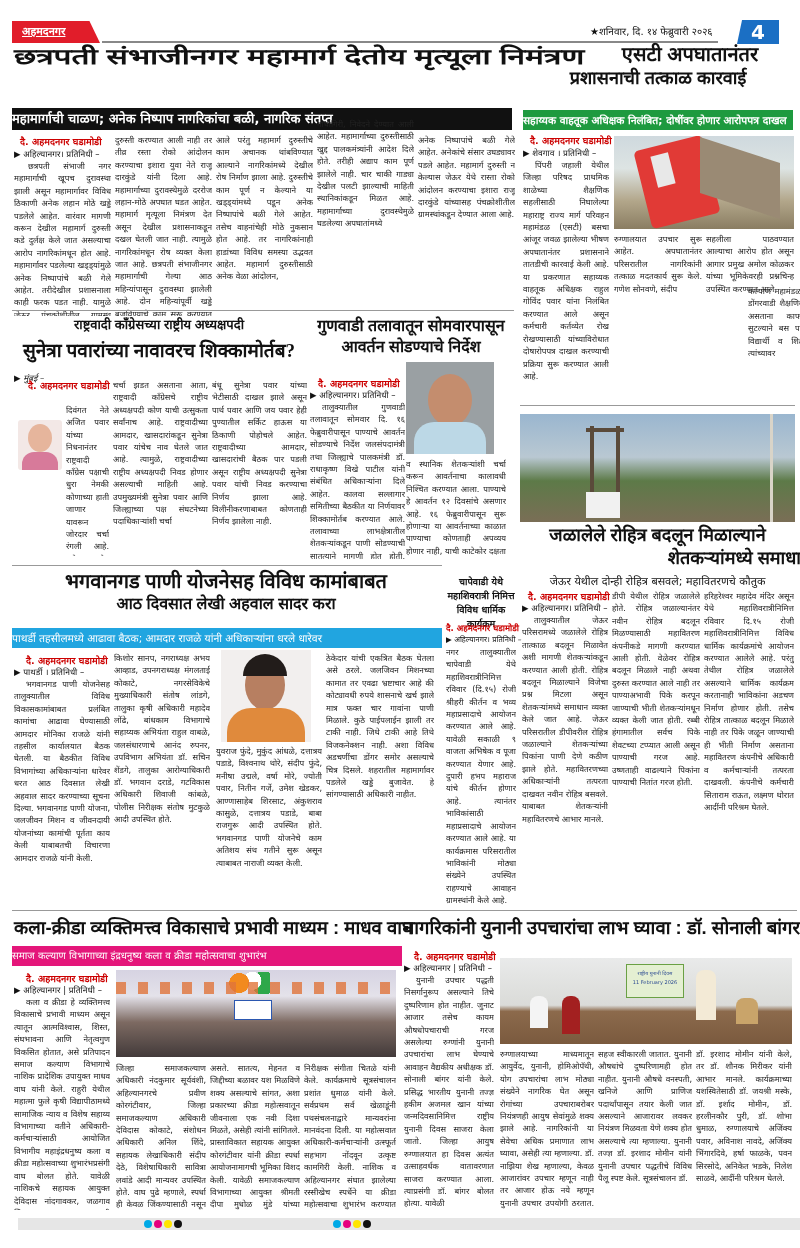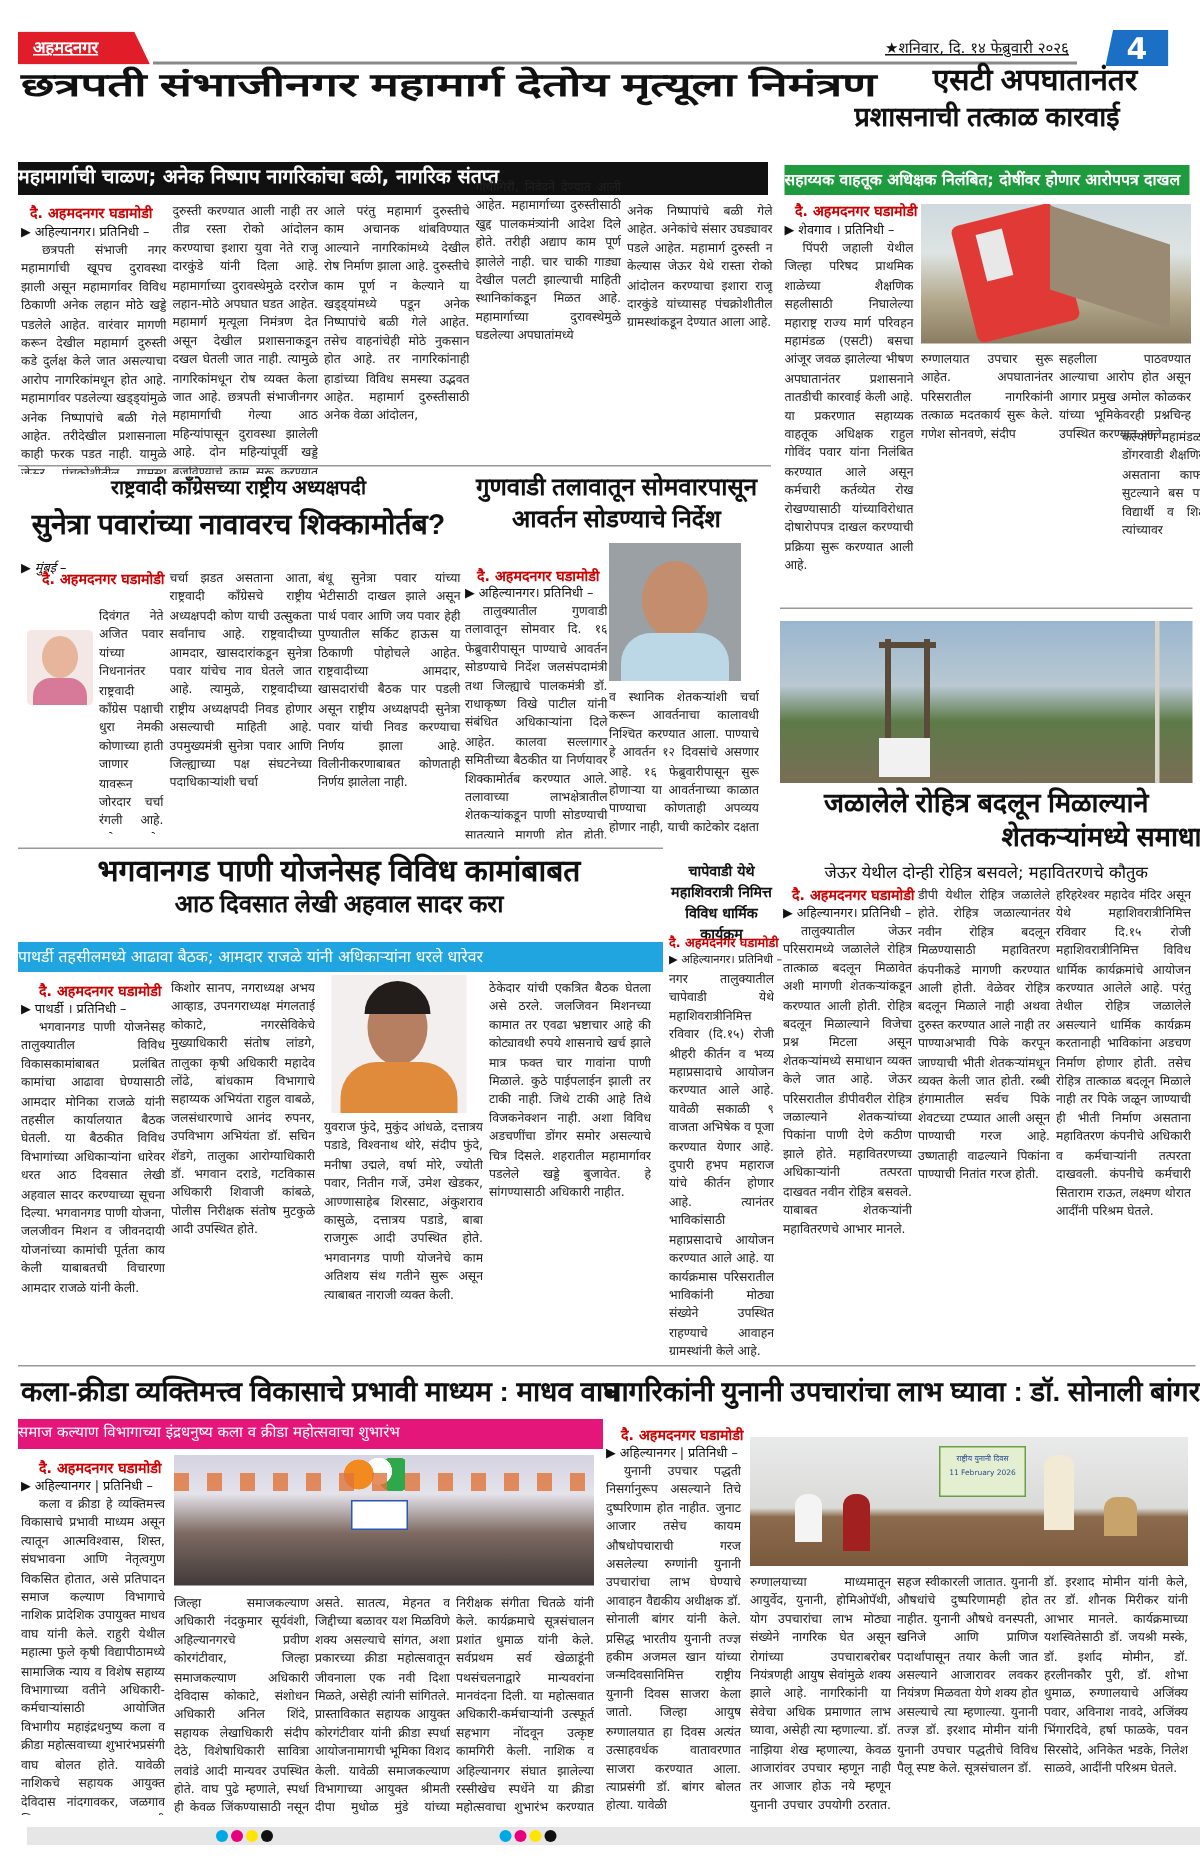--- a/index.html
+++ b/index.html
@@ -1,21 +1,21 @@
 <!DOCTYPE html>
 <html><head>
 <meta charset="utf-8">
 <style>
   *{box-sizing:border-box;margin:0;padding:0;}
   html,body{width:800px;height:1248px;background:#fff;overflow:hidden;}
   body{position:relative;font-family:"DejaVu Sans",sans-serif;color:#111;}
   .abs{position:absolute;}
   .masthead-tag{left:12px;top:21px;width:88px;height:22px;background:#e11d2a;clip-path:polygon(0 0,88% 0,100% 100%,0 100%);color:#fff;font-weight:bold;font-size:11px;line-height:22px;padding-left:10px;text-decoration:underline;}
   .rule-top{left:102px;top:41px;width:616px;height:2px;background:#888;}
-  .dateline{left:590px;top:24px;font-size:10px;color:#111;white-space:nowrap;text-decoration:underline;}
+  .dateline{left:590px;top:24px;font-size:10px;color:#111;white-space:nowrap;}
   .pagenum{left:737px;top:20px;width:42px;height:24px;background:#1b6fc4;color:#fff;font-weight:bold;font-size:20px;text-align:center;line-height:24px;clip-path:polygon(12% 0,100% 0,100% 100%,0 100%);}
   .h1{font-family:"Liberation Sans",sans-serif;font-weight:bold;color:#111;line-height:1.05;}
   .bar{color:#fff;font-weight:bold;text-align:left;white-space:nowrap;overflow:hidden;}
   .byline{font-size:9.5px;font-weight:bold;color:#c00;white-space:nowrap;}
   .dateline2{font-size:8.5px;color:#111;white-space:nowrap;}
   .col{font-size:8.2px;line-height:12.4px;color:#222;text-align:justify;overflow:hidden;}
   .photo{overflow:hidden;}
   .hr{height:1px;background:#999;}
   .cmyk{display:flex;gap:2px;}
   .dot{width:8px;height:8px;border-radius:50%;}
@@ -47,21 +47,21 @@
 <div class="abs col" style="left:523px;top:159px;width:86px;height:245px;text-indent:12px;">पिंपरी जहाली येथील जिल्हा परिषद प्राथमिक शाळेच्या शैक्षणिक सहलीसाठी निघालेल्या महाराष्ट्र राज्य मार्ग परिवहन महामंडळ (एसटी) बसचा आंजूर जवळ झालेल्या भीषण अपघातानंतर प्रशासनाने तातडीची कारवाई केली आहे. या प्रकरणात सहाय्यक वाहतूक अधिक्षक राहुल गोविंद पवार यांना निलंबित करण्यात आले असून कर्मचारी कर्तव्येत रोख रोखण्यासाठी यांच्याविरोधात दोषारोपपत्र दाखल करण्याची प्रक्रिया सुरू करण्यात आली आहे.</div>
 <div class="abs photo" style="left:614px;top:136px;width:180px;height:93px;background:linear-gradient(180deg,#cfd9de 0%,#dde4e3 35%,#b2a68a 70%,#8a7d62 100%);">
   <div style="position:absolute;left:28px;top:6px;width:70px;height:80px;background:#e13a36;transform:rotate(-14deg);border-radius:5px;"></div>
   <div style="position:absolute;left:40px;top:18px;width:18px;height:32px;background:#e8e8e8;transform:rotate(-14deg);"></div>
   <div style="position:absolute;left:86px;top:14px;width:80px;height:56px;background:#9a8a74;transform:skewY(18deg);"></div>
 </div>
 <div class="abs col" style="left:614px;top:233px;width:88px;height:60px;">रुग्णालयात उपचार सुरू आहेत. अपघातानंतर परिसरातील नागरिकांनी तत्काळ मदतकार्य सुरू केले. गणेश सोनवणे, संदीप</div>
 <div class="abs col" style="left:706px;top:233px;width:88px;height:60px;">सहलीला पाठवण्यात आल्याचा आरोप होत असून आगार प्रमुख अमोल कोळकर यांच्या भूमिकेवरही प्रश्नचिन्ह उपस्थित करण्यात आले</div>
 
 <div class="abs h1" style="left:14px;top:318px;width:290px;font-size:13px;text-align:center;white-space:nowrap;">राष्ट्रवादी काँग्रेसच्या राष्ट्रीय अध्यक्षपदी</div>
-<div class="abs h1" style="left:14px;top:341px;width:290px;font-size:19px;text-align:center;white-space:nowrap;">सुनेत्रा पवारांच्या नावावरच शिक्कामोर्तब?</div>
+<div class="abs h1" style="left:14px;top:341px;width:290px;font-size:19px;text-align:center;white-space:nowrap;font-family:Liberation Serif, serif;">सुनेत्रा पवारांच्या नावावरच शिक्कामोर्तब?</div>
 <div class="abs byline" style="left:28px;top:379px;">दै. अहमदनगर घडामोडी</div>
 <div class="abs dateline2" style="left:14px;top:372px;font-style:italic;">▶ मुंबई –</div>
 <div class="abs photo" style="left:18px;top:420px;width:44px;height:50px;background:#f3e8e6;border-radius:3px;">
   <div style="position:absolute;left:10px;top:4px;width:24px;height:28px;border-radius:50%;background:#e6b59c;"></div>
   <div style="position:absolute;left:4px;top:32px;width:36px;height:18px;border-radius:12px 12px 0 0;background:#d77a9a;"></div>
 </div>
 <div class="abs col" style="left:14px;top:404px;width:95px;height:152px;padding-left:52px;text-indent:0;">दिवंगत नेते अजित पवार यांच्या निधनानंतर राष्ट्रवादी काँग्रेस पक्षाची धुरा नेमकी कोणाच्या हाती जाणार यावरून जोरदार चर्चा रंगली आहे. तसेच, दोन राष्ट्रवादींच्या विलिनीकरणावरूनही दोन्ही पक्षाच्या नेत्यांची वेगवेगळी विधाने राजकीय वर्तुळात चर्चेत आहे. त्यातच, अजित पवारांच्या मृत्यूनंतर ४ थ्या दिवशीच</div>
 <div class="abs col" style="left:113px;top:379px;width:95px;height:177px;">चर्चा झडत असताना आता, राष्ट्रवादी काँग्रेसचे राष्ट्रीय अध्यक्षपदी कोण याची उत्सुकता सर्वांनाच आहे. राष्ट्रवादीच्या आमदार, खासदारांकडून सुनेत्रा पवार यांचेच नाव घेतले जात आहे. त्यामुळे, राष्ट्रवादीच्या राष्ट्रीय अध्यक्षपदी निवड होणार असल्याची माहिती आहे. उपमुख्यमंत्री सुनेत्रा पवार आणि जिल्ह्याच्या पक्ष संघटनेच्या पदाधिकाऱ्यांशी चर्चा</div>
 <div class="abs col" style="left:212px;top:379px;width:95px;height:177px;">बंधू सुनेत्रा पवार यांच्या भेटीसाठी दाखल झाले असून पार्थ पवार आणि जय पवार हेही पुण्यातील सर्किट हाऊस या ठिकाणी पोहोचले आहेत. राष्ट्रवादीच्या आमदार, खासदारांची बैठक पार पडली असून राष्ट्रीय अध्यक्षपदी सुनेत्रा पवार यांची निवड करण्याचा निर्णय झाला आहे. विलीनीकरणाबाबत कोणताही निर्णय झालेला नाही.</div>
 

